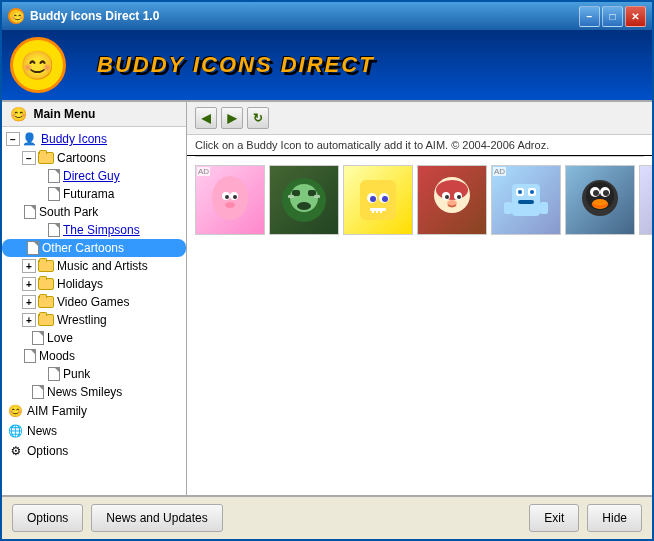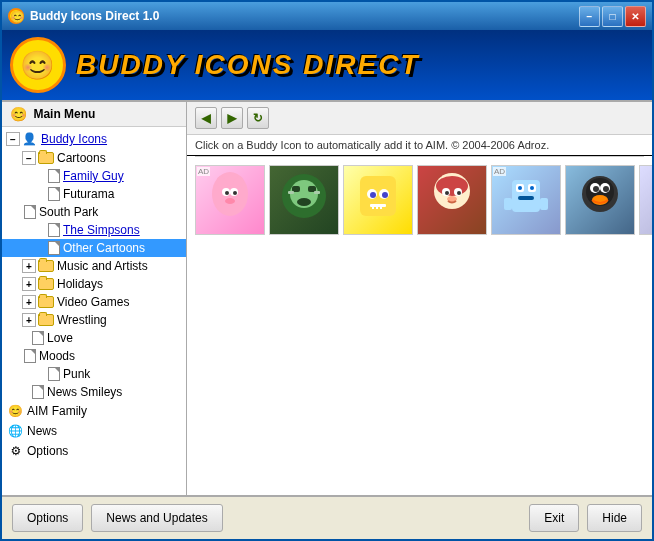--- a/index.html
+++ b/index.html
@@ -85,27 +85,28 @@
       border: 3px solid #ff8800;
       display: flex;
       align-items: center;
       justify-content: center;
       font-size: 28px;
       margin-right: 10px;
       flex-shrink: 0;
     }
 
     .banner-title {
-      font-size: 28px;
+      font-size: 22px;
       font-weight: 900;
       font-style: italic;
       color: #ffaa00;
       text-shadow: 3px 3px 0 #000, -1px -1px 0 #000;
       font-family: Impact, Arial, sans-serif;
       letter-spacing: 2px;
+      margin-left: 21px;
     }
 
     .main-content {
       display: flex;
       flex: 1;
       overflow: hidden;
     }
 
     .sidebar {
       width: 185px;
@@ -295,20 +296,21 @@
       flex-wrap: nowrap;
     }
 
     .icon-cell {
       width: 70px;
       height: 70px;
       background: #f0f0f0;
       border: 1px solid #ccc;
       cursor: pointer;
       display: flex;
+      align-items: center;
       justify-content: center;
       overflow: hidden;
       flex-shrink: 0;
       position: relative;
     }
 
     .icon-cell .ad-label {
       position: absolute;
       top: 1px;
       left: 1px;
@@ -392,39 +394,39 @@
         </div>
 
         <div class="tree-item" style="padding-left:20px;">
           <div class="expander">−</div>
           <div class="folder-icon"></div>
           <span>Cartoons</span>
         </div>
 
         <div class="tree-item" style="padding-left:46px;">
           <div class="doc-icon"></div>
-          <span class="link-label">Family Guy</span>
+          <span class="link-label">Direct Guy</span>
         </div>
 
         <div class="tree-item" style="padding-left:46px;">
           <div class="doc-icon"></div>
           <span>Futurama</span>
         </div>
 
         <div class="tree-item" style="padding-left:22px;text-align:right;">
           <div class="doc-icon"></div>
           <span>South Park</span>
         </div>
 
         <div class="tree-item" style="padding-left:46px;">
           <div class="doc-icon"></div>
           <span class="link-label">The Simpsons</span>
         </div>
 
-        <div class="tree-item selected" style="padding-left:46px;">
+        <div class="tree-item selected" style="padding-left:25px;border-radius:8px;">
           <div class="doc-icon"></div>
           <span>Other Cartoons</span>
         </div>
 
         <div class="tree-item" style="padding-left:20px;">
           <div class="expander">+</div>
           <div class="folder-icon"></div>
           <span>Music and Artists</span>
         </div>
 

